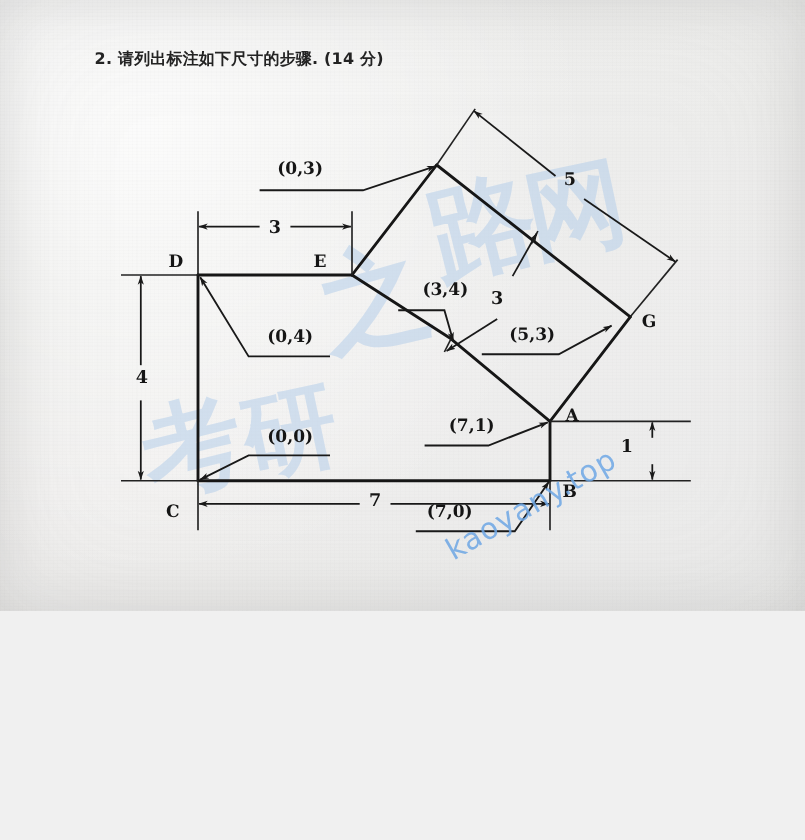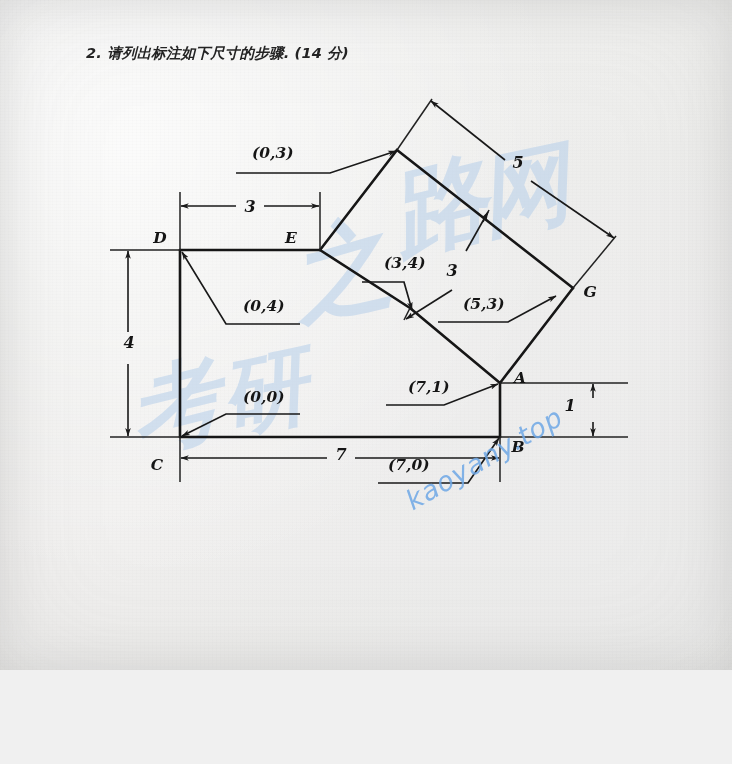--- a/index.html
+++ b/index.html
@@ -11,26 +11,25 @@
     height: 764px;
     background: #f0f0f0;
     font-family: "Liberation Serif", serif;
     position: relative;
     overflow: hidden;
   }
   #page {
     position: absolute;
     inset: 0;
     width: 732px;
-    height: 670px;
+    height: 555px;
     background:
       radial-gradient(circle at 18% 22%, rgba(255,255,255,0.75) 0%, rgba(255,255,255,0) 55%),
       radial-gradient(circle at 78% 70%, rgba(236,236,236,0.85) 0%, rgba(255,255,255,0) 60%),
       linear-gradient(165deg, #f3f3f2 0%, #eeeeec 38%, #f1f0ef 62%, #eaeae8 100%);
-    font-style: italic;
   }
   
   #grain {
     position: absolute;
     inset: 0;
     pointer-events: none;
     opacity: 0.5;
     background-image:
       repeating-linear-gradient(0deg, rgba(160,160,160,0.05) 0px, rgba(160,160,160,0.05) 1px, rgba(255,255,255,0) 1px, rgba(255,255,255,0) 3px),
       repeating-linear-gradient(90deg, rgba(150,150,150,0.045) 0px, rgba(150,150,150,0.045) 1px, rgba(255,255,255,0) 1px, rgba(255,255,255,0) 4px);

